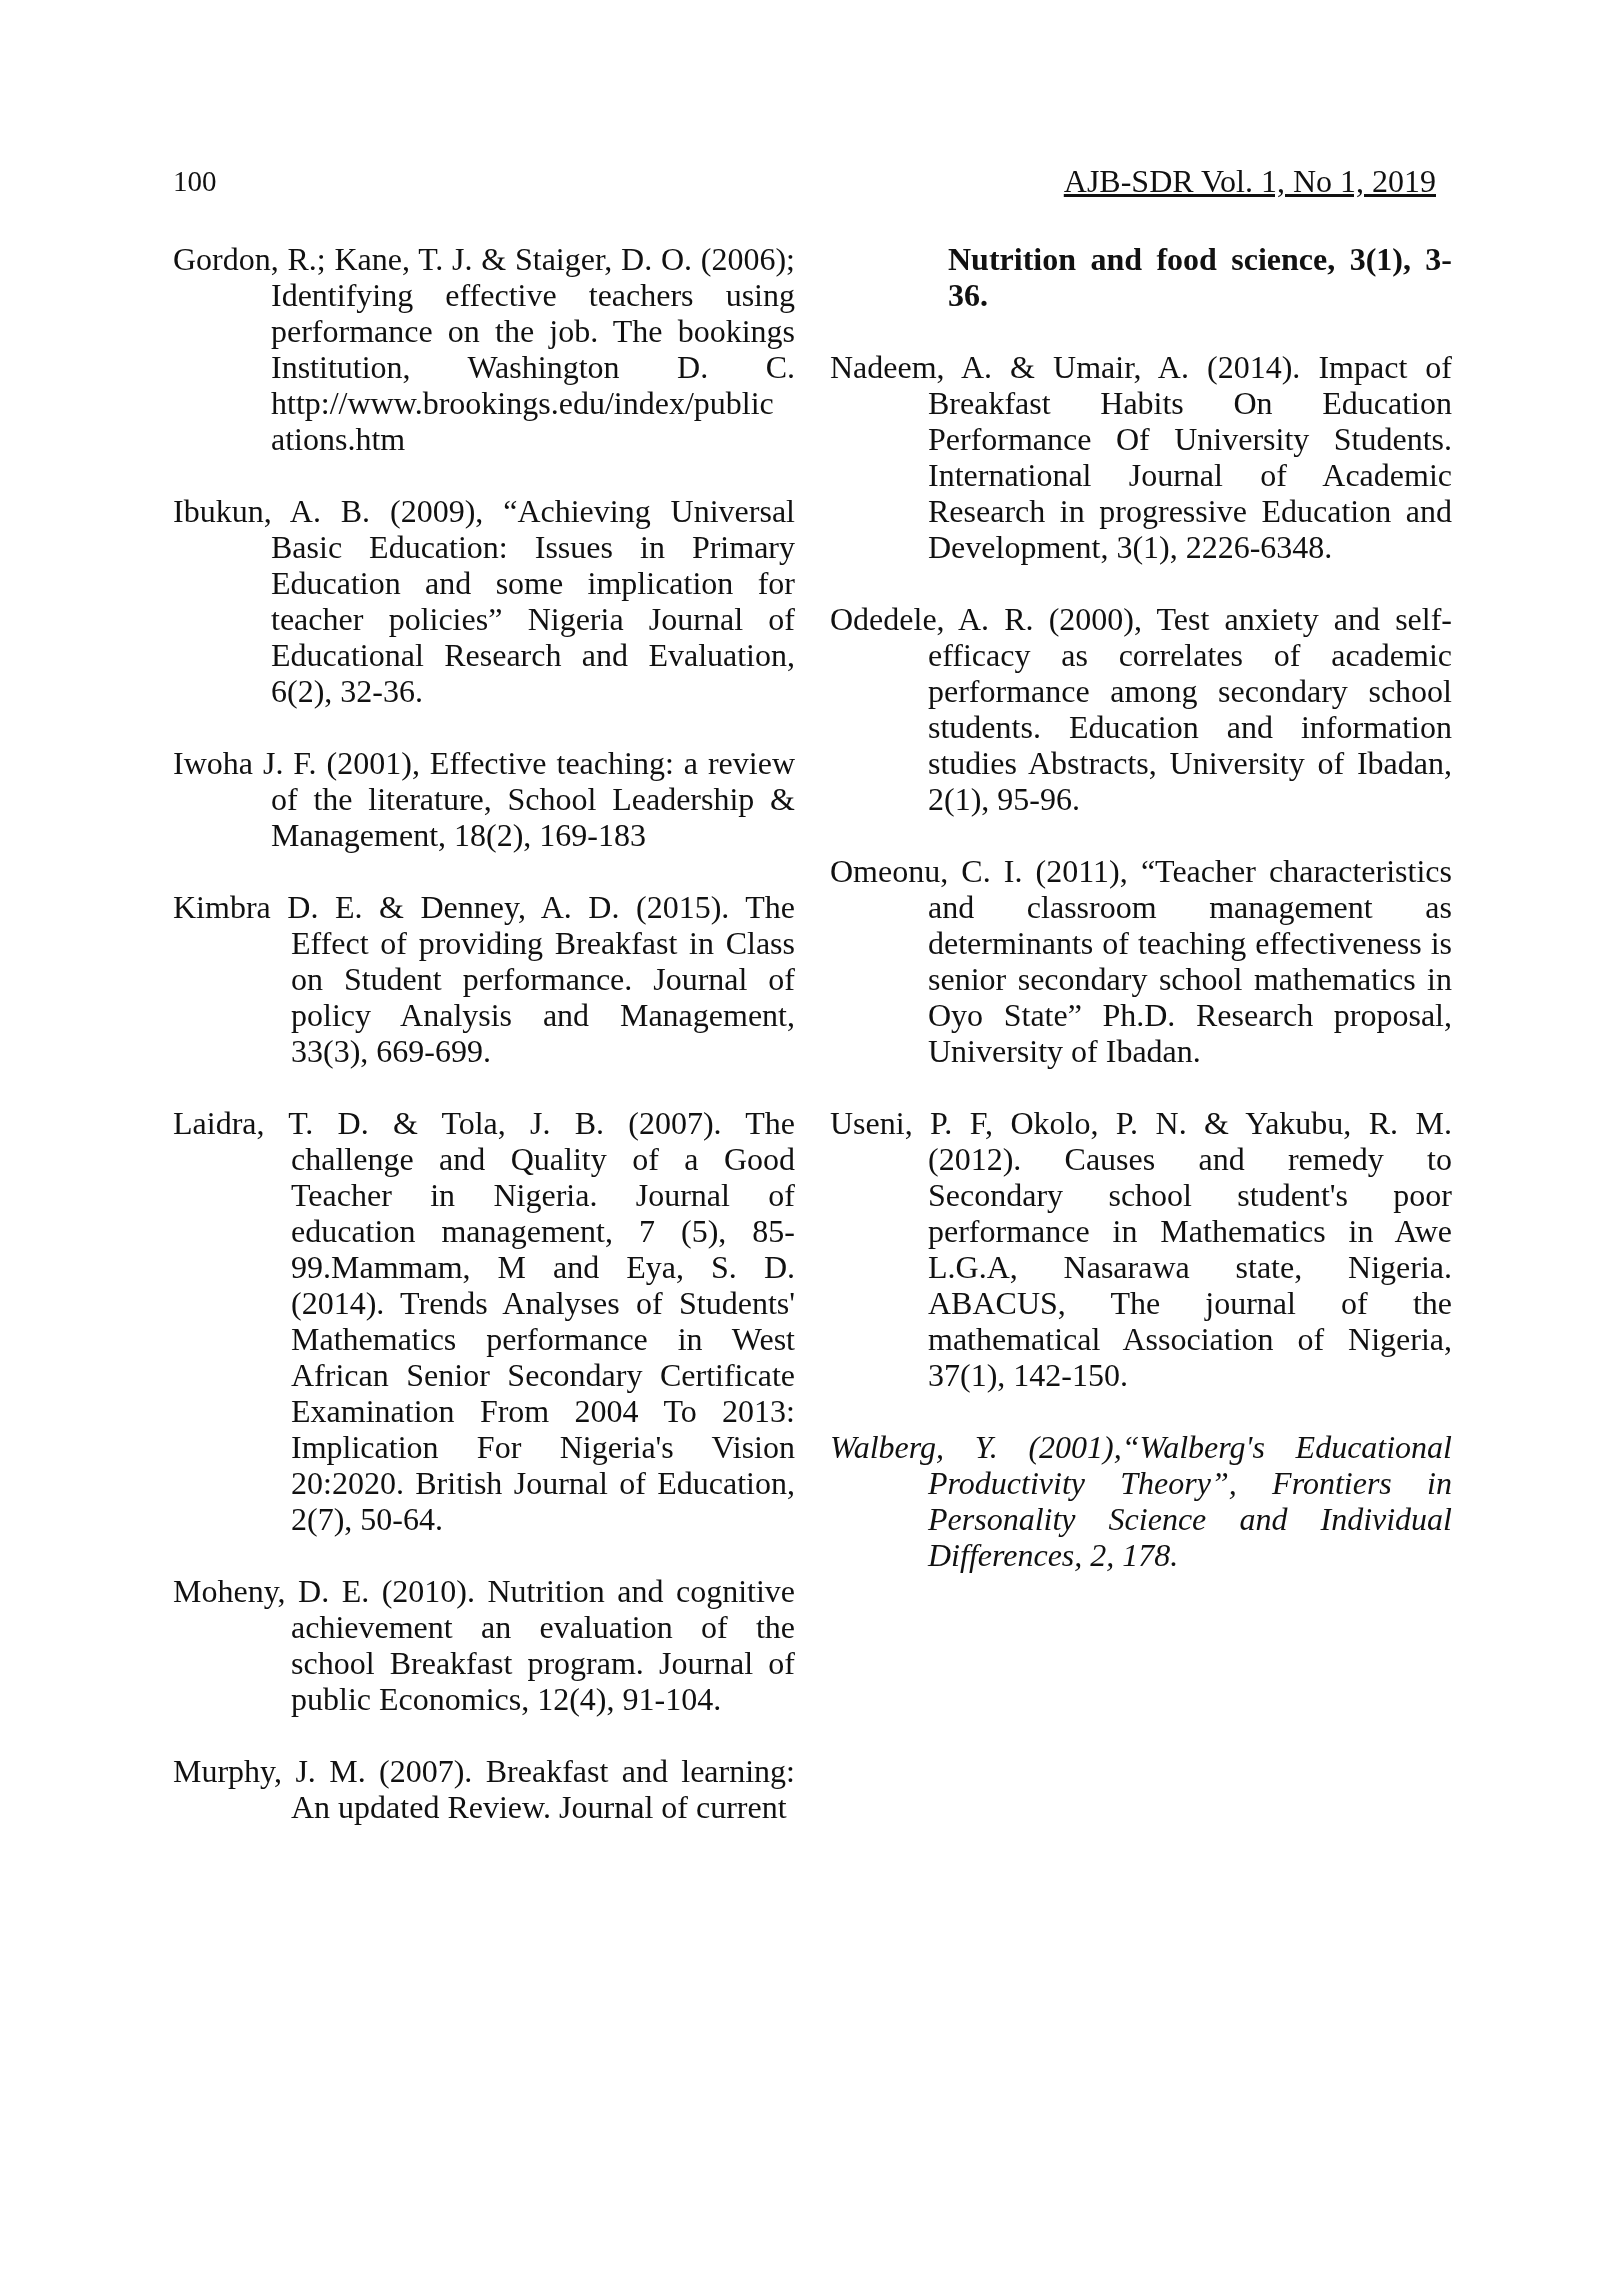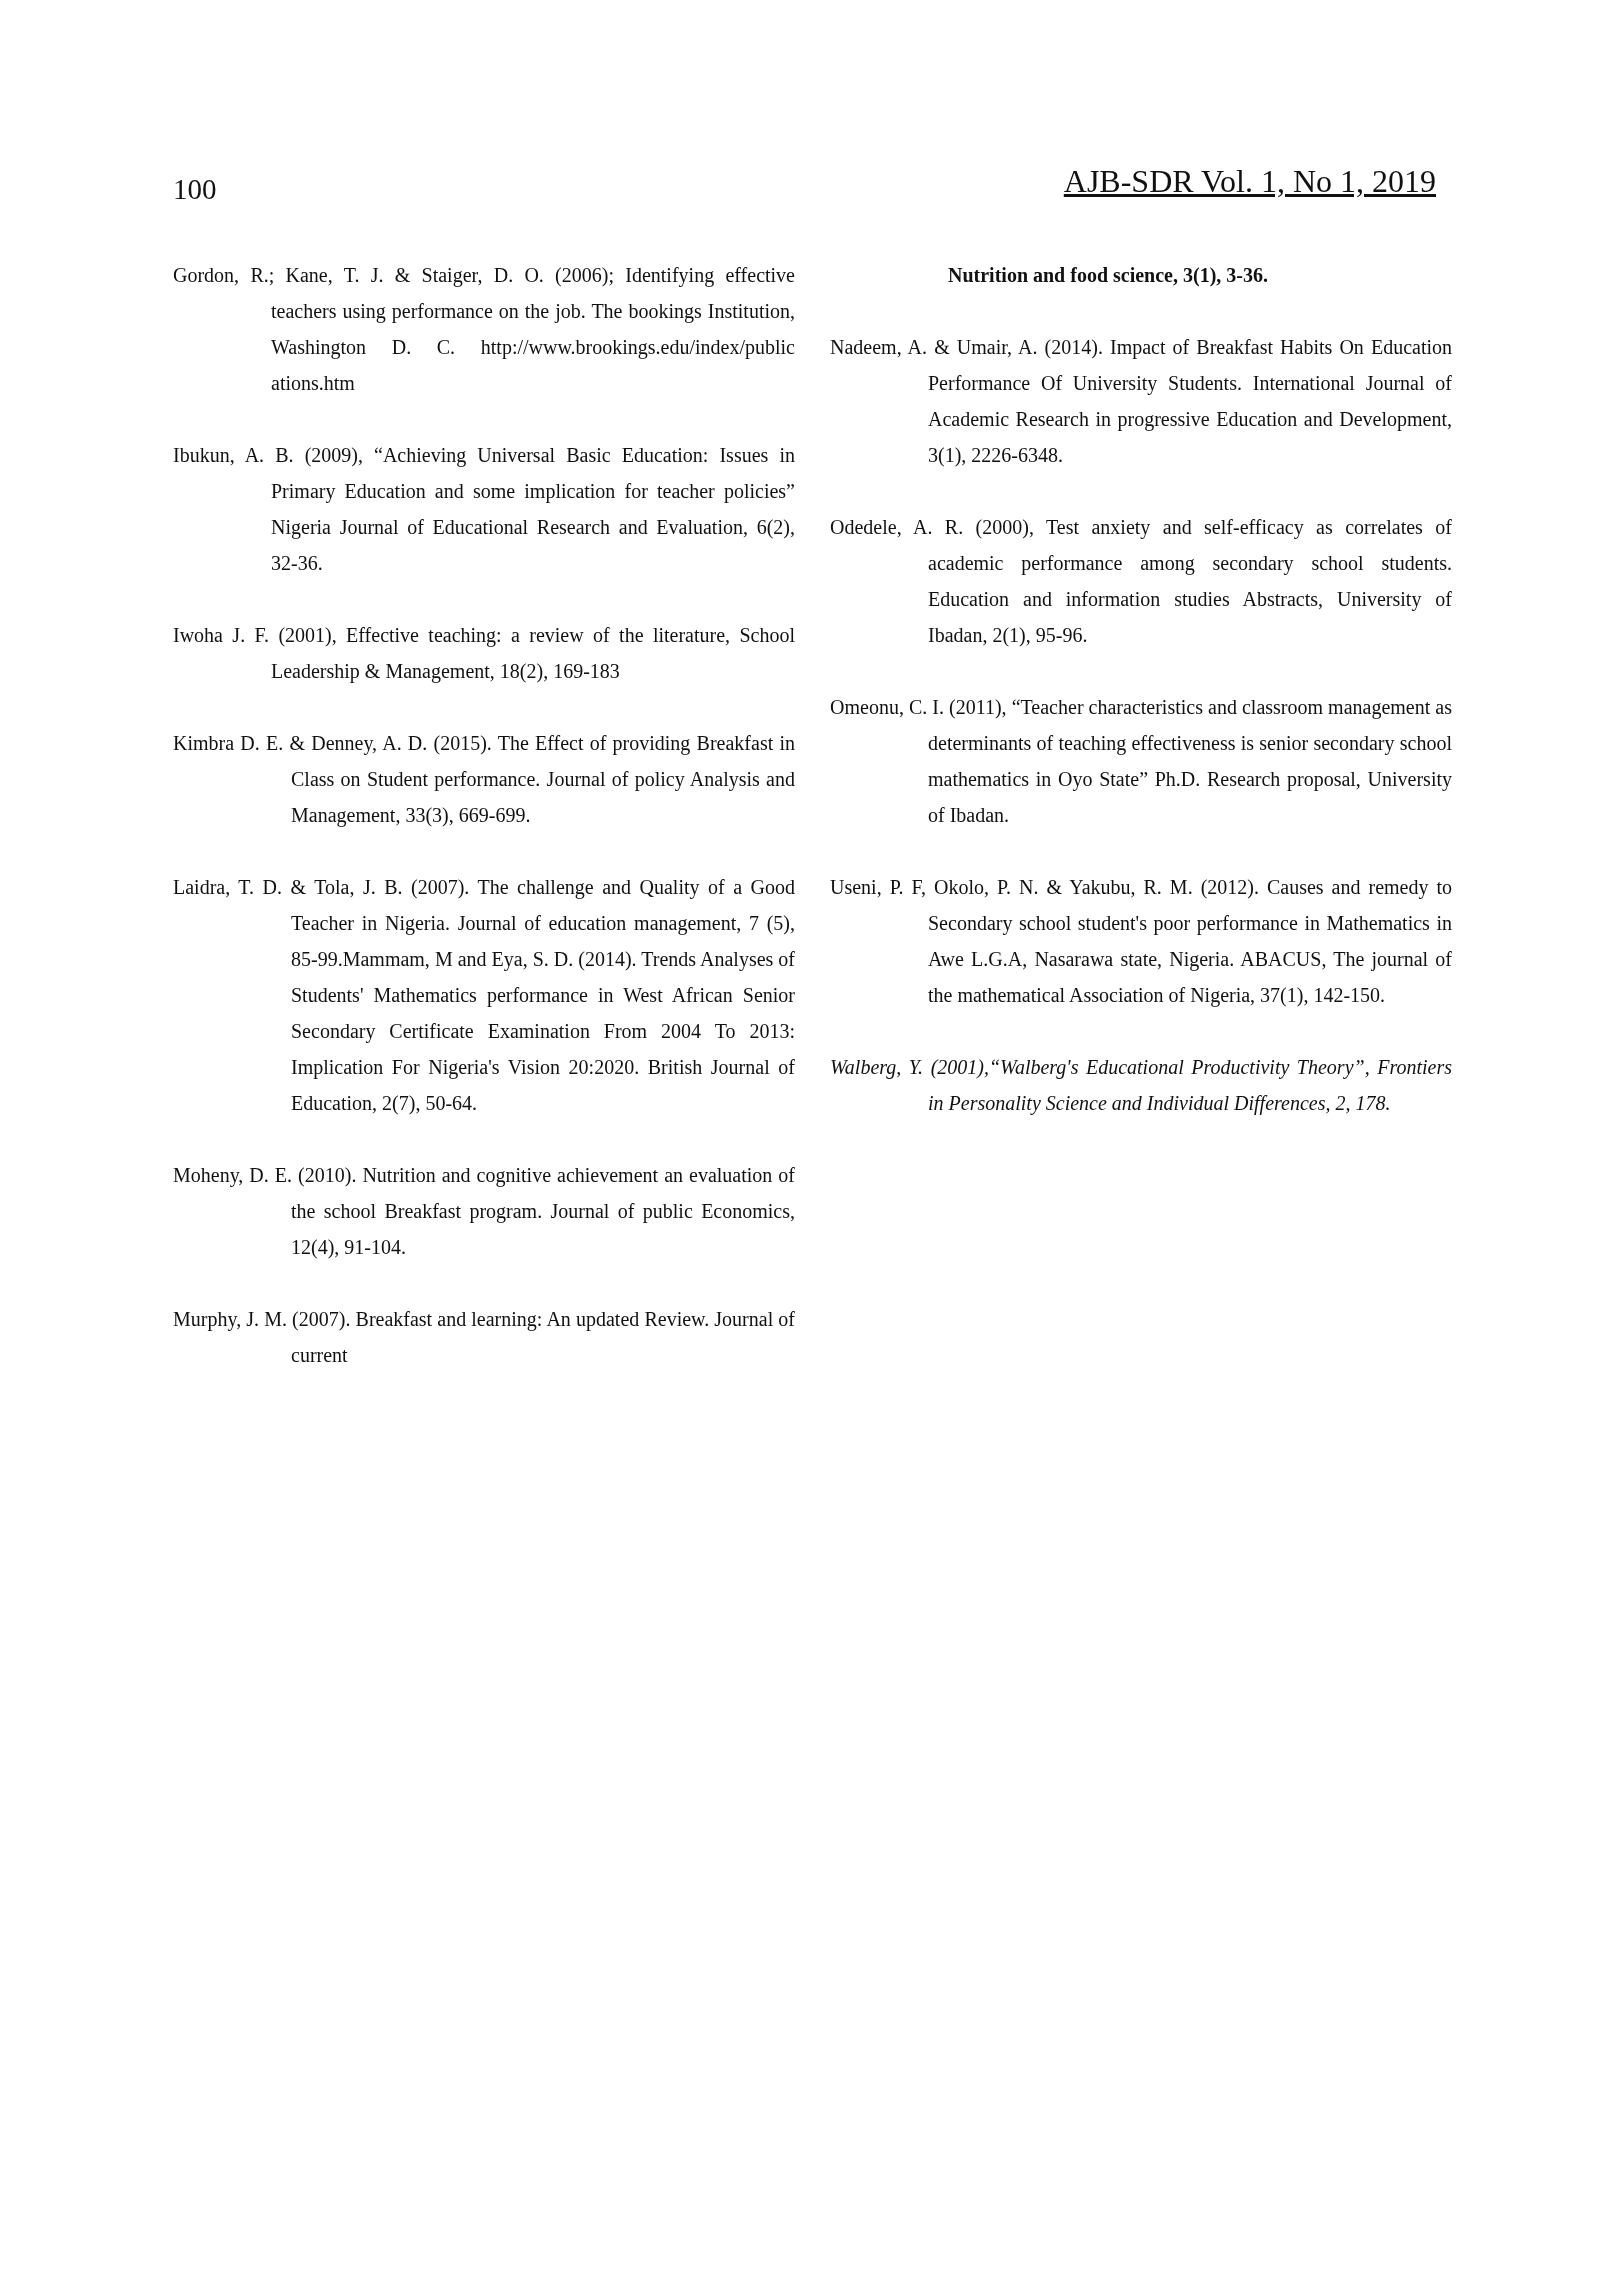--- a/index.html
+++ b/index.html
@@ -20,44 +20,44 @@
       top: 162px;
       left: 173px;
       width: 1279px;
       height: 39px;
       font-size: 29px;
       line-height: 39px;
     }
     .page-number {
       position: absolute;
       left: 0;
-      top: 8px;
+      top: 0;
     }
     .journal-info {
       position: absolute;
       right: 16px;
       top: 0;
       font-size: 32px;
       text-decoration: underline;
     }
     .column {
       position: absolute;
       top: 241px;
       width: 622px;
     }
     .col-left { left: 173px; }
     .col-right { left: 830px; }
     .ref {
-      font-size: 20px;
+      font-size: 32px;
       line-height: 36px;
       text-align: justify;
       text-align-last: left;
       padding-left: 98px;
       text-indent: -98px;
-      margin: 16px 0 36px 0;
+      margin: 0 0 36px 0;
       hyphens: none;
     }
     .ref.narrow-indent {
       padding-left: 98px;
       text-indent: -98px;
     }
     .ref.kimbra,
     .ref.laidra,
     .ref.moheny,
     .ref.murphy {

